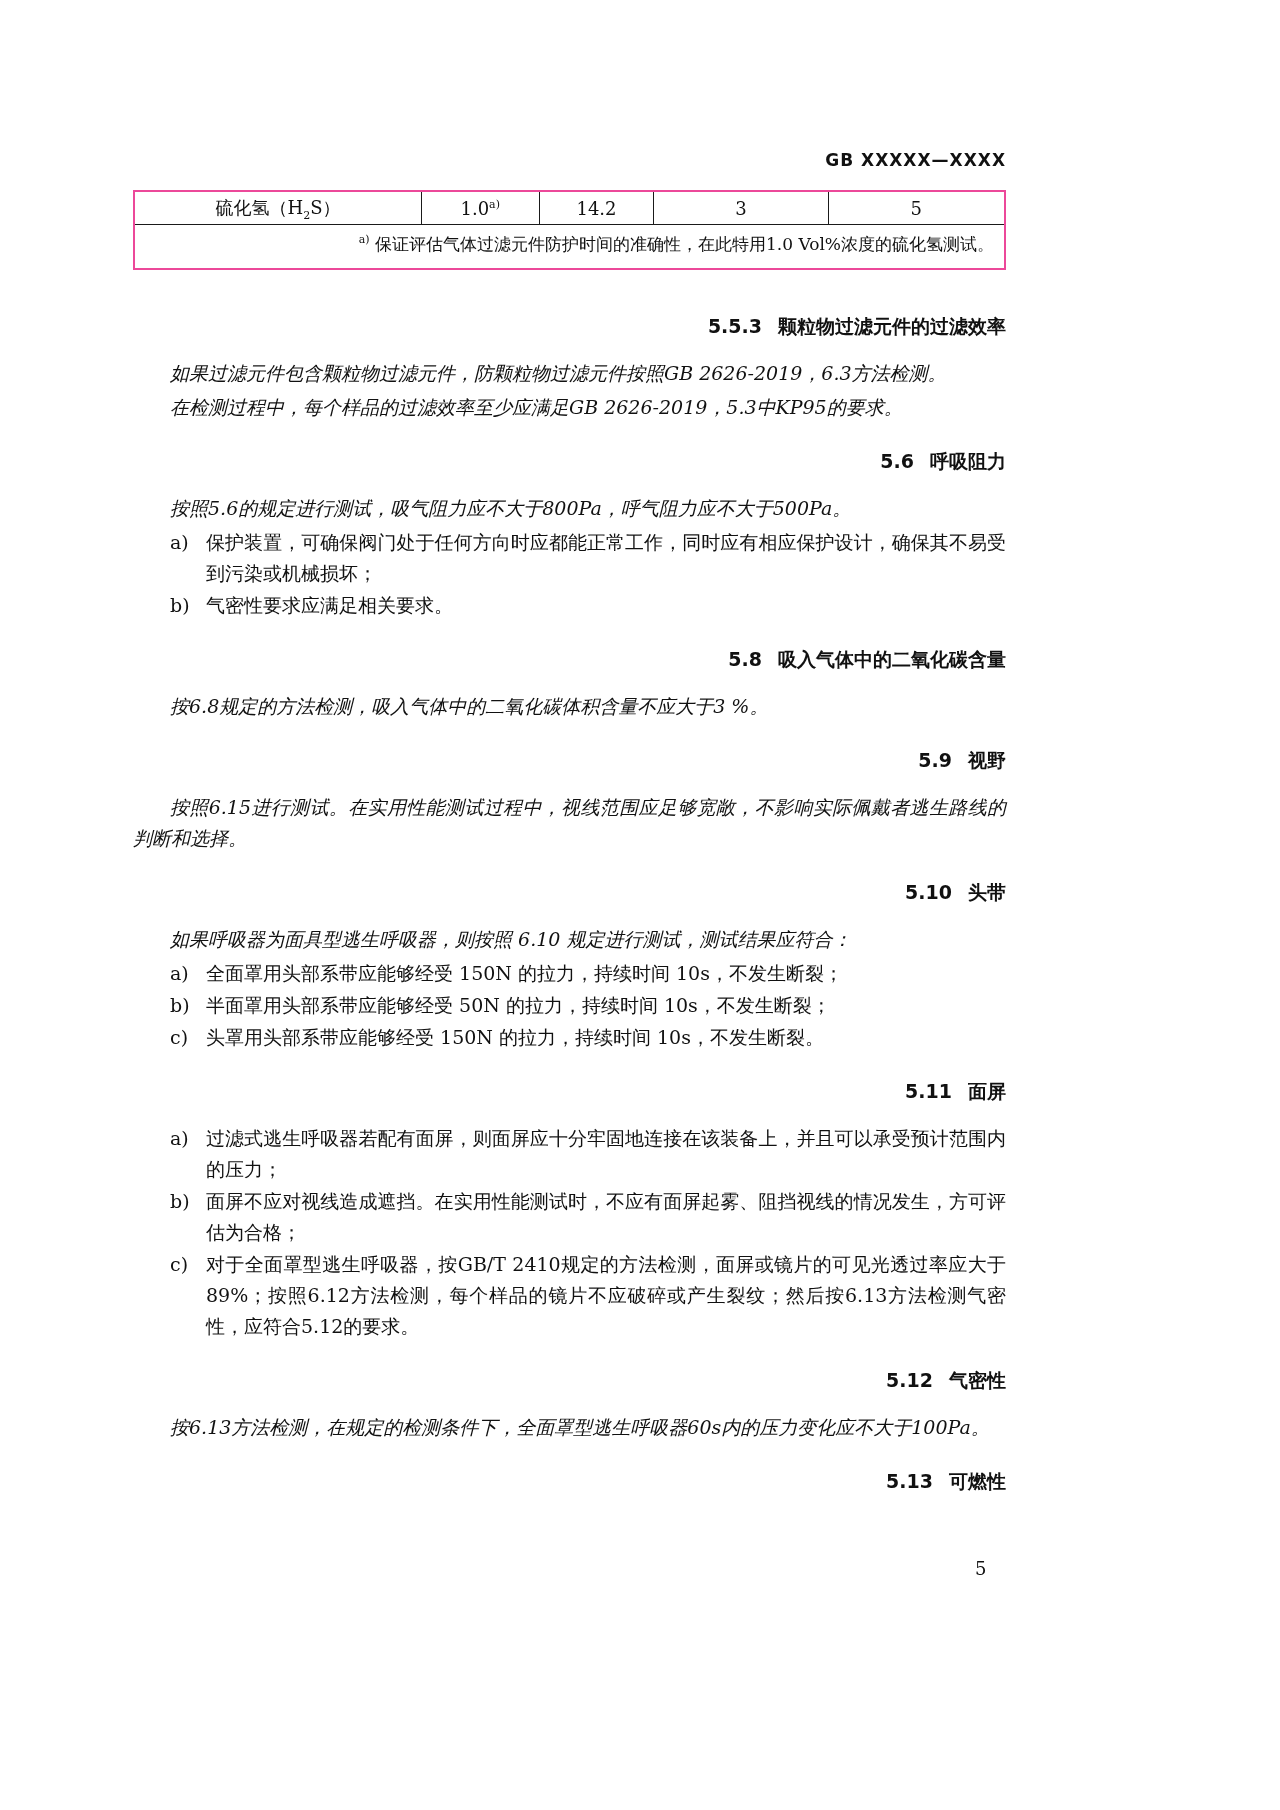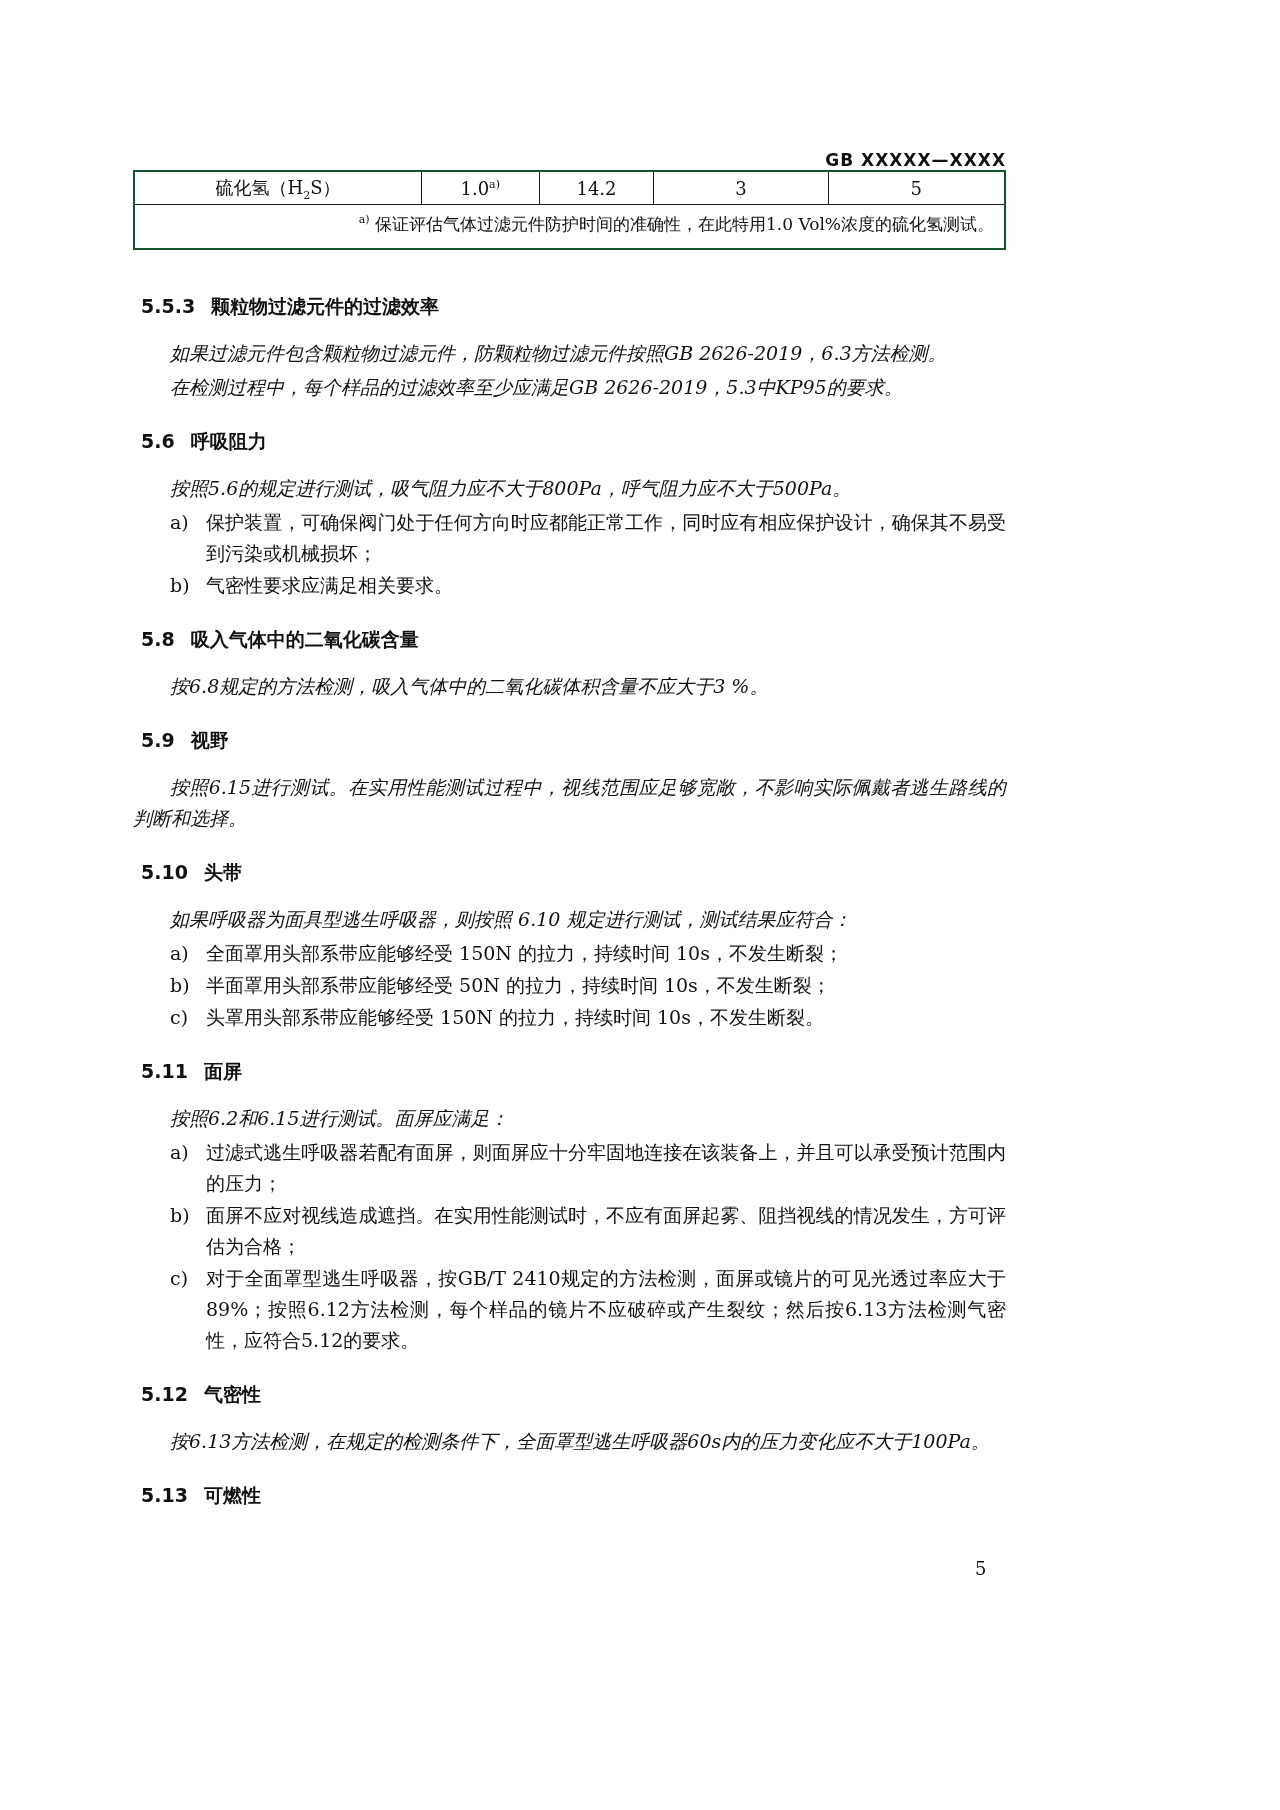--- a/index.html
+++ b/index.html
@@ -20,45 +20,47 @@
   }
   .doc-header {
     margin-top: 140px;
     text-align: right;
     font-family: "DejaVu Sans", "Liberation Sans", sans-serif;
     font-weight: bold;
     font-size: 17px;
     letter-spacing: 1px;
   }
   table.spec-table {
+    margin-top: 20px;
     width: 100%;
     border-collapse: collapse;
-    border: 2px solid #14532d;
+    border: 2px solid #ec4899;
     font-size: 18px;
   }
   table.spec-table td {
     border: 1px solid #1a1a1a;
     text-align: center;
     vertical-align: middle;
     padding: 4px 2px;
     height: 30px;
   }
   table.spec-table td.footnote-cell {
     text-align: right;
     padding: 8px 10px 12px 16px;
     font-size: 17px;
   }
   sup { font-size: 11px; vertical-align: super; line-height: 0; }
   sub { font-size: 11px; vertical-align: sub; line-height: 0; }
   .sec-heading {
     font-family: "DejaVu Sans", "Liberation Sans", sans-serif;
     font-weight: bold;
     font-size: 19px;
-    margin: 26px 0 20px 8px;
+    margin: 26px 0 20px 0;
     line-height: 24px;
+    text-align: right;
   }
   .sec-heading.first { margin-top: 44px; }
   .sec-num { margin-right: 16px; }
   .para {
     font-size: 19px;
     line-height: 31px;
     text-align: justify;
     text-indent: 37px;
     margin: 3px 0;
     font-style: italic;
@@ -155,21 +157,20 @@
     <span class="item-text">半面罩用头部系带应能够经受 50N 的拉力，持续时间 10s，不发生断裂；</span>
   </div>
   <div class="item">
     <span class="item-label">c)</span>
     <span class="item-text">头罩用头部系带应能够经受 150N 的拉力，持续时间 10s，不发生断裂。</span>
   </div>
 
   <div class="sec-heading">
     <span class="sec-num">5.11</span><span class="sec-title">面屏</span>
   </div>
-  <p class="para">按照6.2和6.15进行测试。面屏应满足：</p>
   <div class="item">
     <span class="item-label">a)</span>
     <span class="item-text">过滤式逃生呼吸器若配有面屏，则面屏应十分牢固地连接在该装备上，并且可以承受预计范围内的压力；</span>
   </div>
   <div class="item">
     <span class="item-label">b)</span>
     <span class="item-text">面屏不应对视线造成遮挡。在实用性能测试时，不应有面屏起雾、阻挡视线的情况发生，方可评估为合格；</span>
   </div>
   <div class="item">
     <span class="item-label">c)</span>

